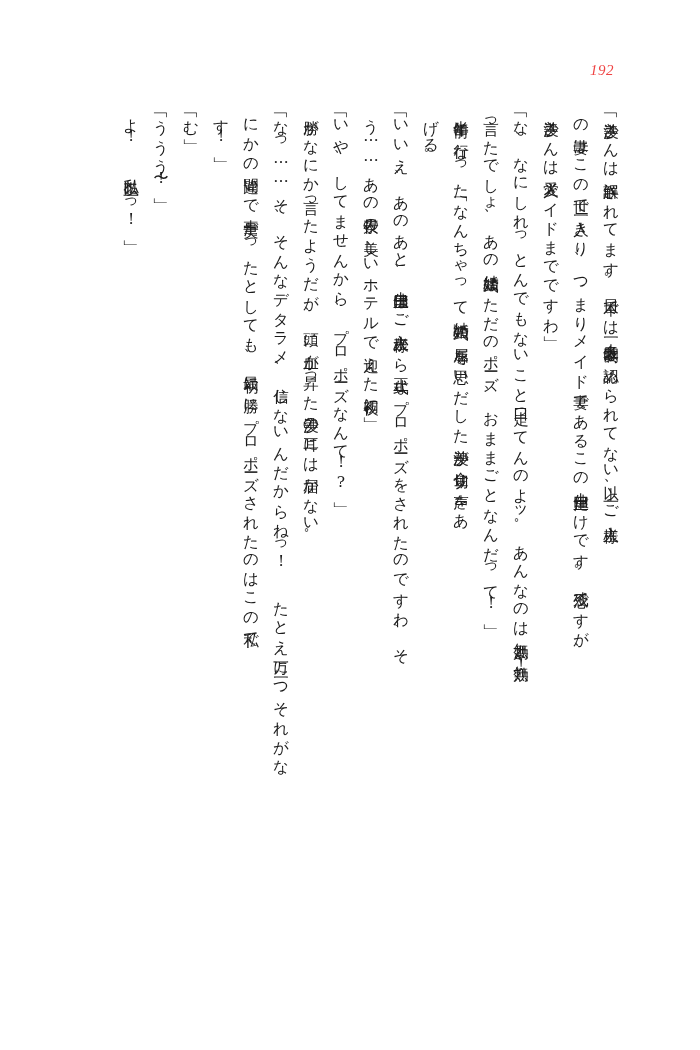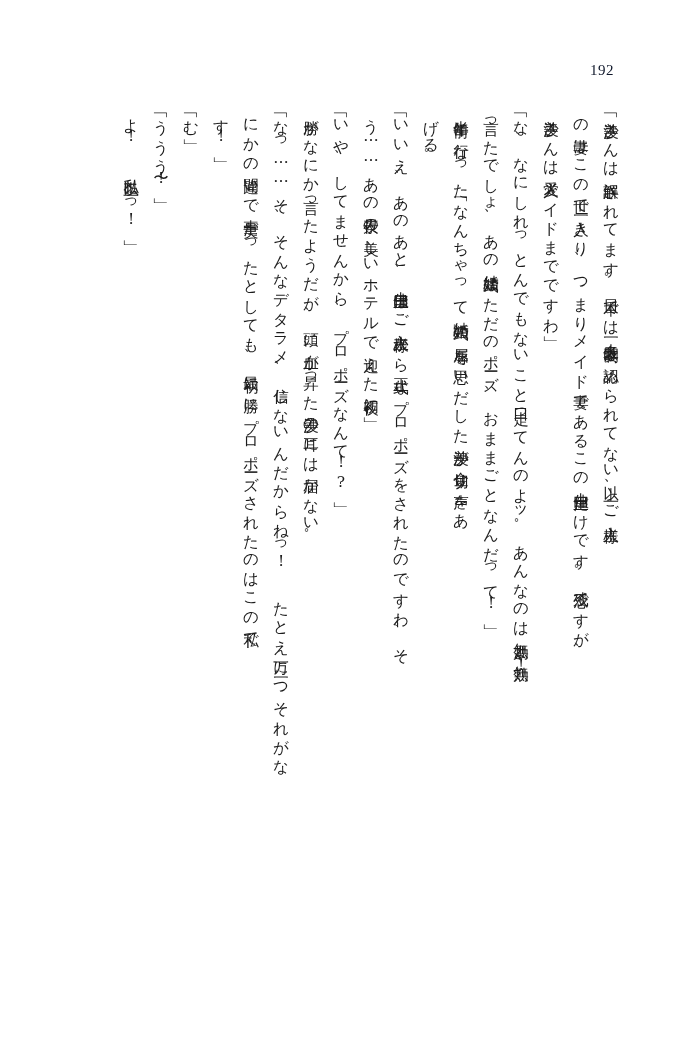--- a/index.html
+++ b/index.html
@@ -20,22 +20,23 @@
     width: 700px;
     height: 1050px;
     box-sizing: border-box;
     background: #ffffff;
   }
   .page-number {
     position: absolute;
     top: 62px;
     right: 86px;
     font-size: 15px;
+    font-style: italic;
     font-family: "Liberation Serif", "DejaVu Serif", serif;
-    color: #0f172a;
+    color: #ef4444;
     letter-spacing: 0.5px;
   }
   .text-body {
     position: absolute;
     top: 108px;
     right: 74px;
     left: 62px;
     height: 870px;
     display: flex;
     flex-direction: row-reverse;

